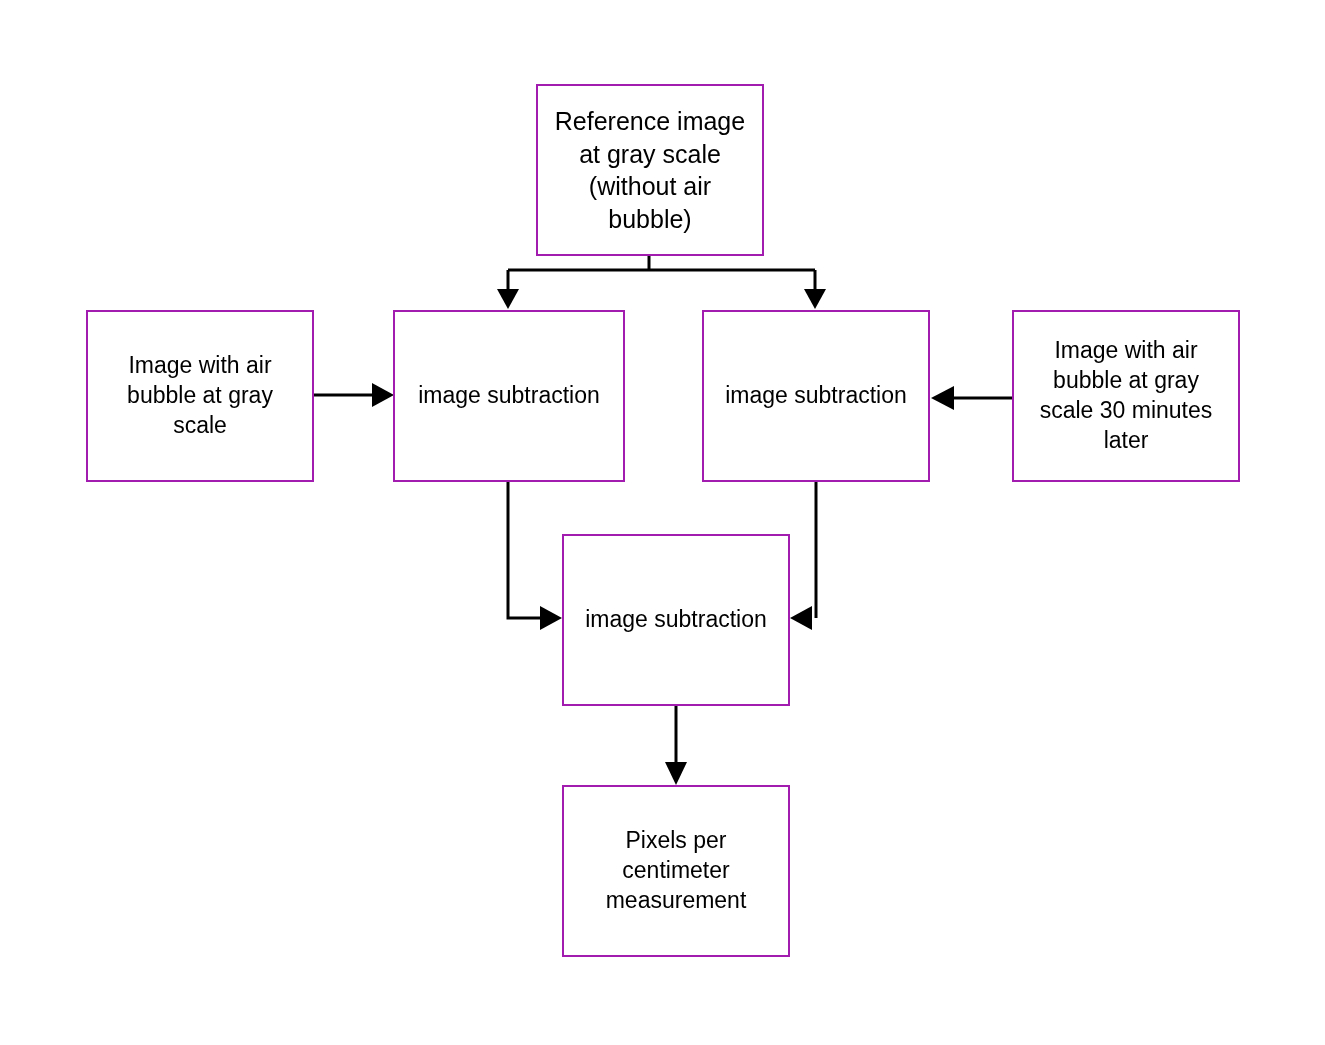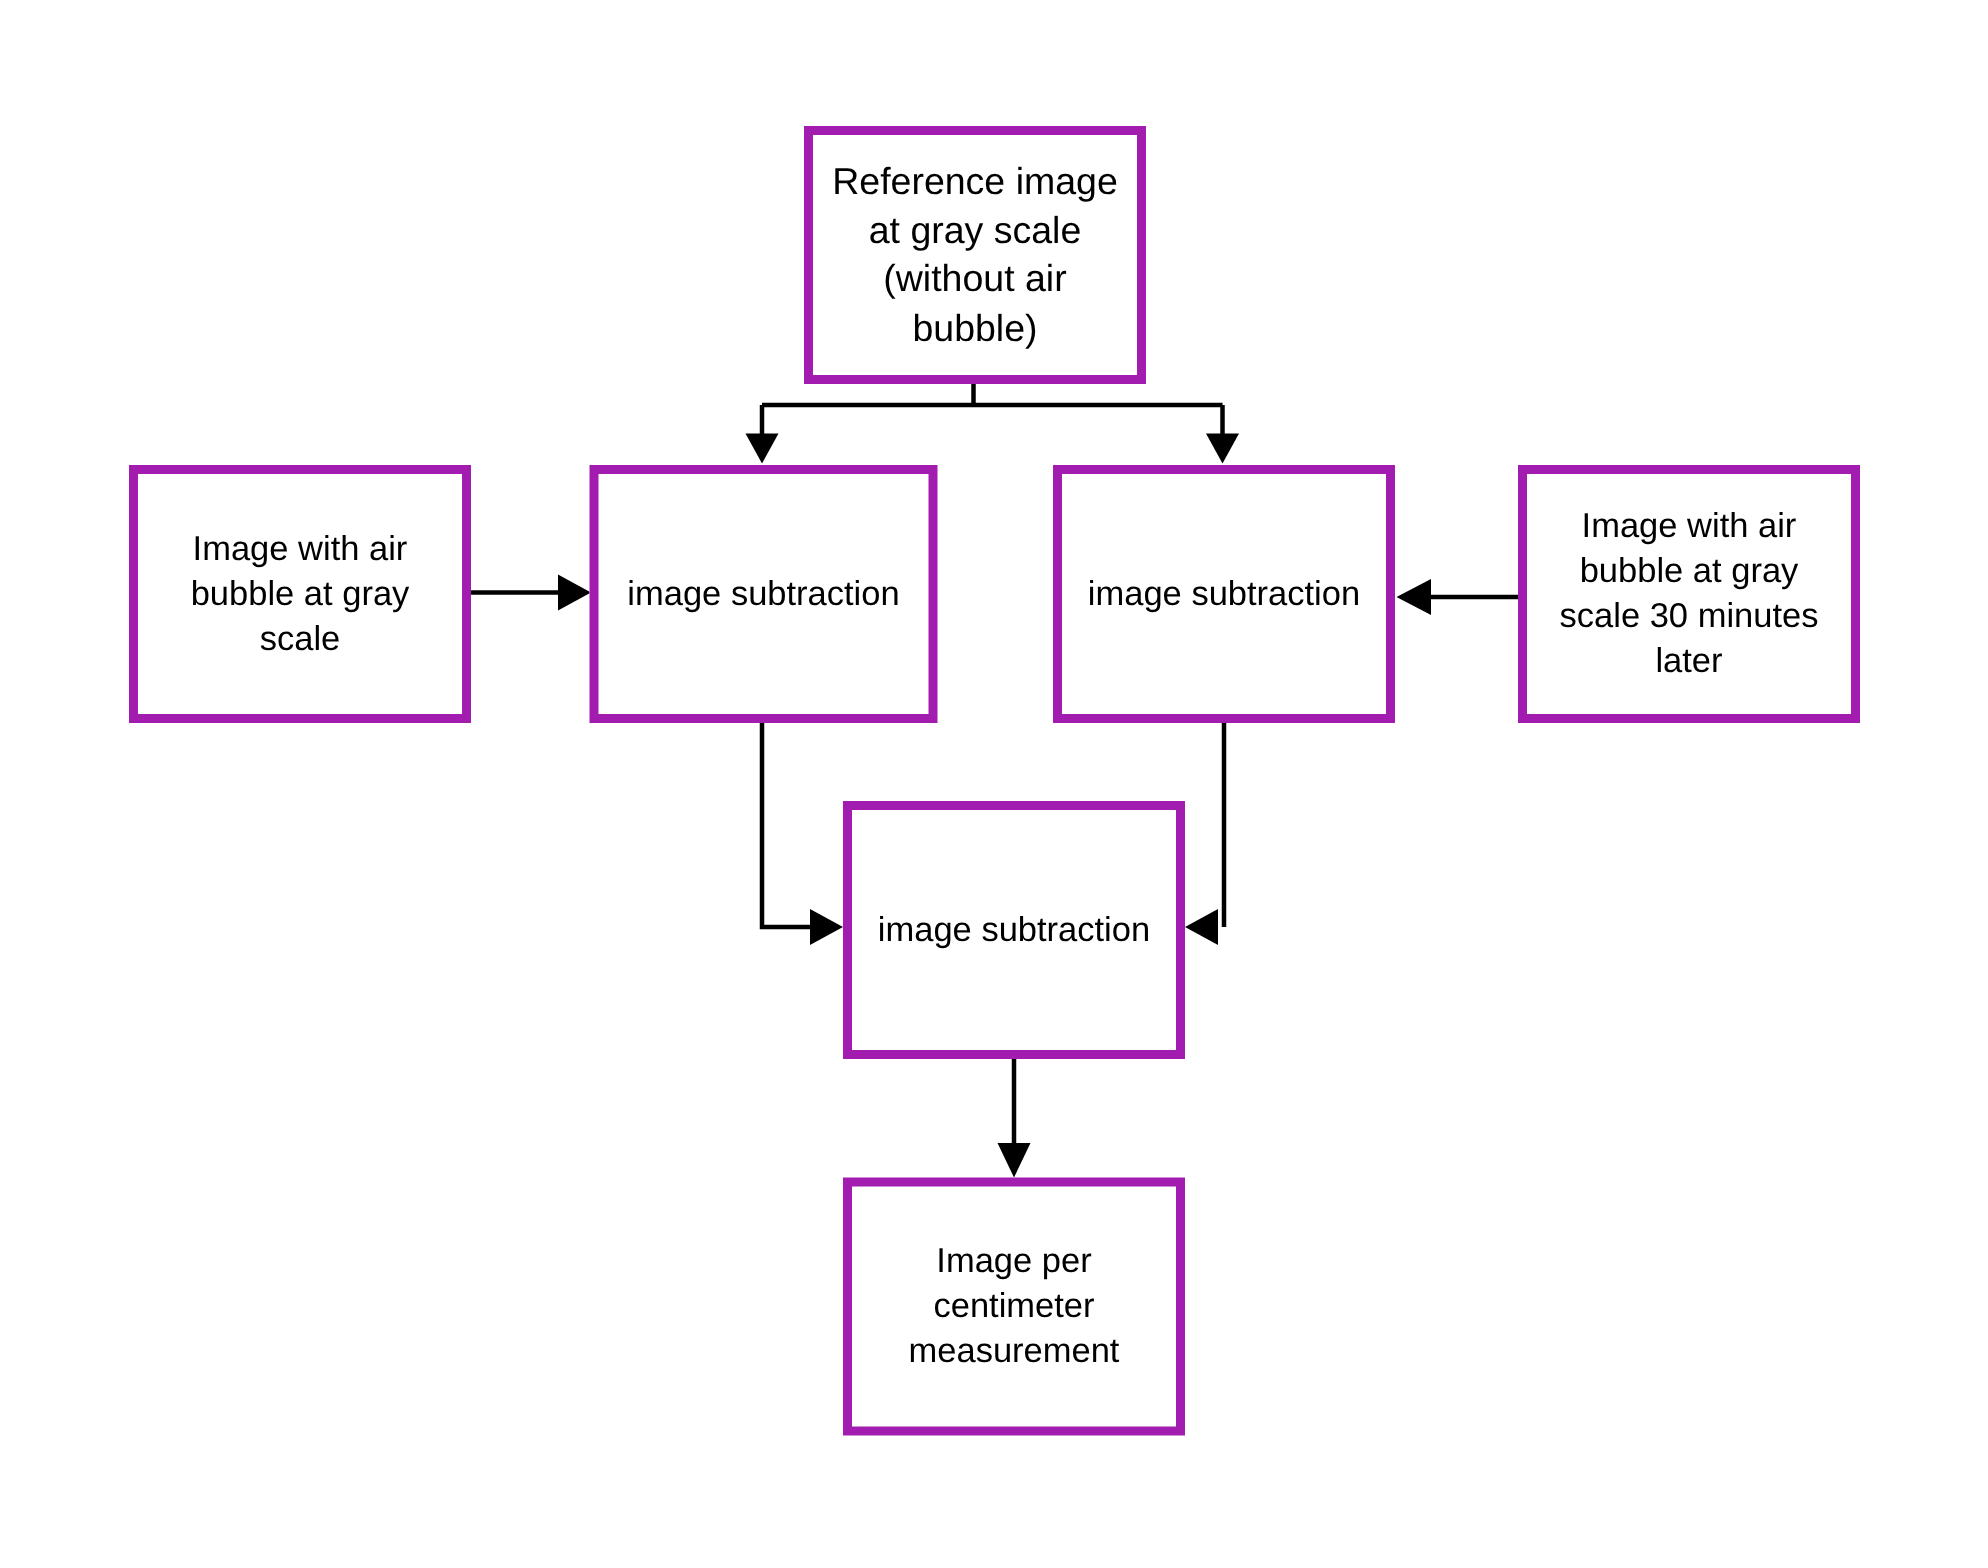--- a/index.html
+++ b/index.html
@@ -18,21 +18,21 @@
   #flow-svg {
     position: absolute;
     left: 0;
     top: 0;
     width: 1325px;
     height: 1045px;
   }
   .node {
     position: absolute;
     box-sizing: border-box;
-    border: 6px solid #a21caf;
+    border: 2px solid #a21caf;
     background: #ffffff;
     display: flex;
     align-items: center;
     justify-content: center;
     text-align: center;
     color: #000000;
     line-height: 1.30;
     z-index: 2;
   }
   .node .node-text {
@@ -119,18 +119,18 @@
 bubble at gray
 scale 30 minutes
 later</span>
   </div>
 
   <div class="node" id="node-subtract-final">
     <span class="node-text">image subtraction</span>
   </div>
 
   <div class="node" id="node-pixels">
-    <span class="node-text">Image per
+    <span class="node-text">Pixels per
 centimeter
 measurement</span>
   </div>
 
 </div>
 
 </body></html>

